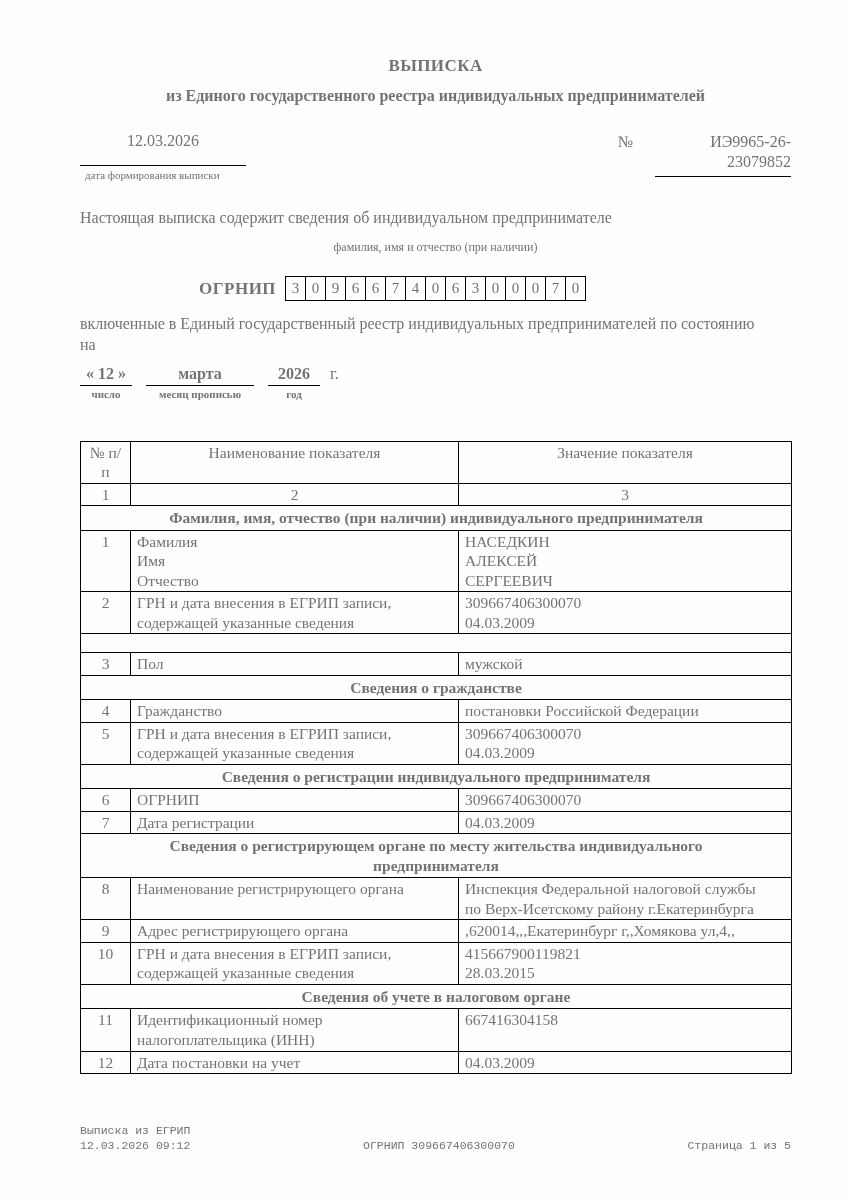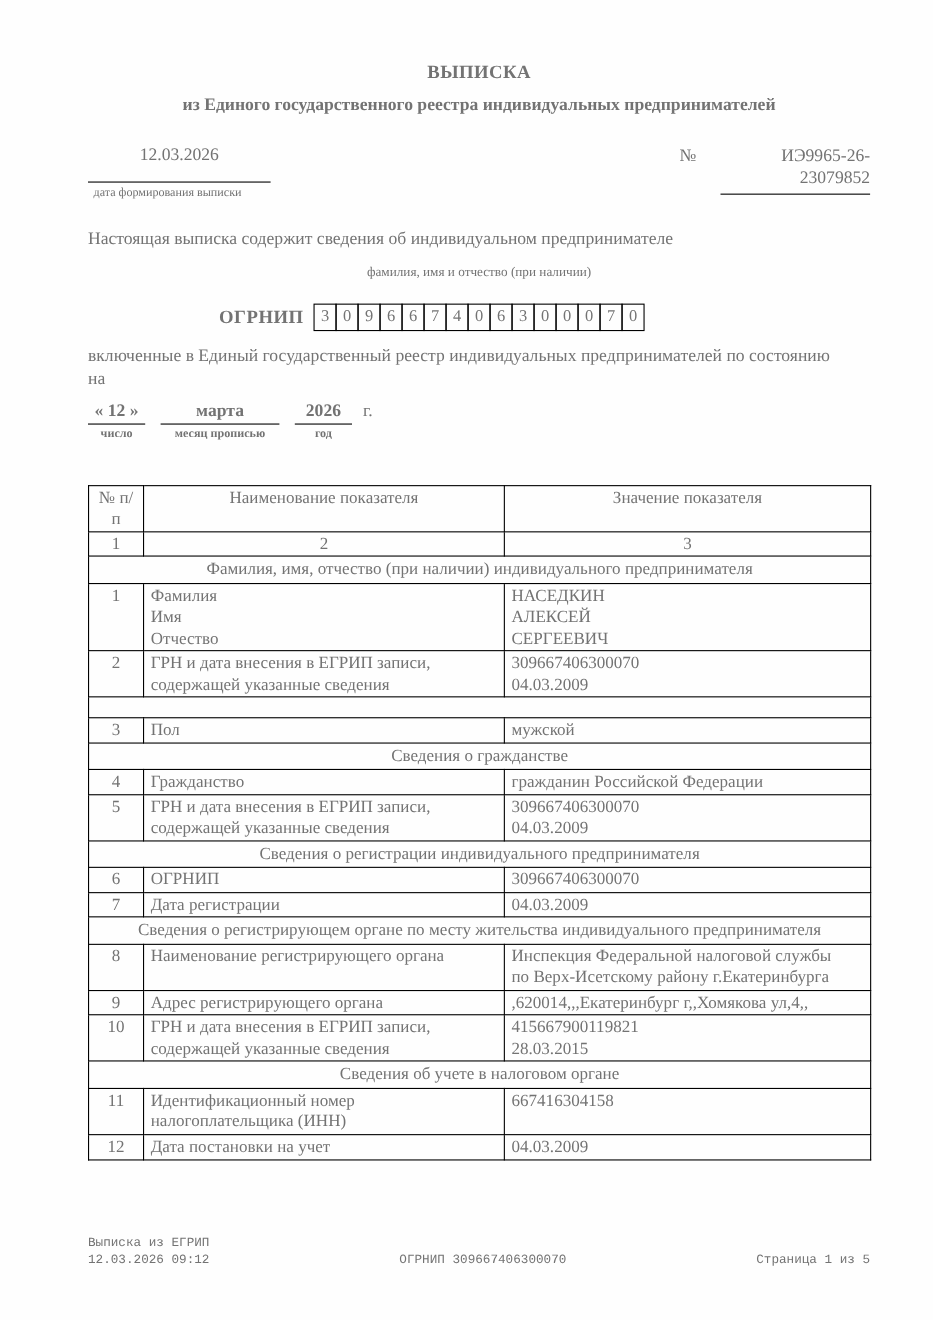--- a/index.html
+++ b/index.html
@@ -59,21 +59,21 @@
   table.indicators td {
     border:1px solid #000;
     padding:1px 6px;
     vertical-align:top;
     line-height:1.26;
   }
   .col-num   { width:50px; }
   .col-name  { width:328px; }
   .col-value { width:333px; }
   td.c-center { text-align:center;margin-top:28px; }
-  tr.section-row td { font-weight:normal; text-align:center; padding:2px 30px; }
+  tr.section-row td { font-weight:bold; text-align:center; padding:2px 30px; }
   tr.spacer-row td { height:18px; padding:0; }
   .cell-line { display:block; }
 
   .footer {
     position:absolute; left:80px; right:57px; top:1124px;
     display:flex; justify-content:space-between; align-items:flex-end;
     font-size:11.5px; line-height:1.3;font-family:Liberation Mono, monospace;
   }
   .footer .f-left { text-align:left; }
   .footer .f-center { text-align:center; }
@@ -204,21 +204,21 @@
         </tr>
         <tr class="section-row">
           <td colspan="3">Сведения о гражданстве</td>
         </tr>
         <tr>
           <td class="c-center">4</td>
           <td>
             <span class="cell-line">Гражданство</span>
           </td>
           <td>
-            <span class="cell-line">гражданин Российской Федерации</span>
+            <span class="cell-line">постановки Российской Федерации</span>
           </td>
         </tr>
         <tr>
           <td class="c-center">5</td>
           <td>
             <span class="cell-line">ГРН и дата внесения в ЕГРИП записи,</span>
             <span class="cell-line">содержащей указанные сведения</span>
           </td>
           <td>
             <span class="cell-line">309667406300070</span>

